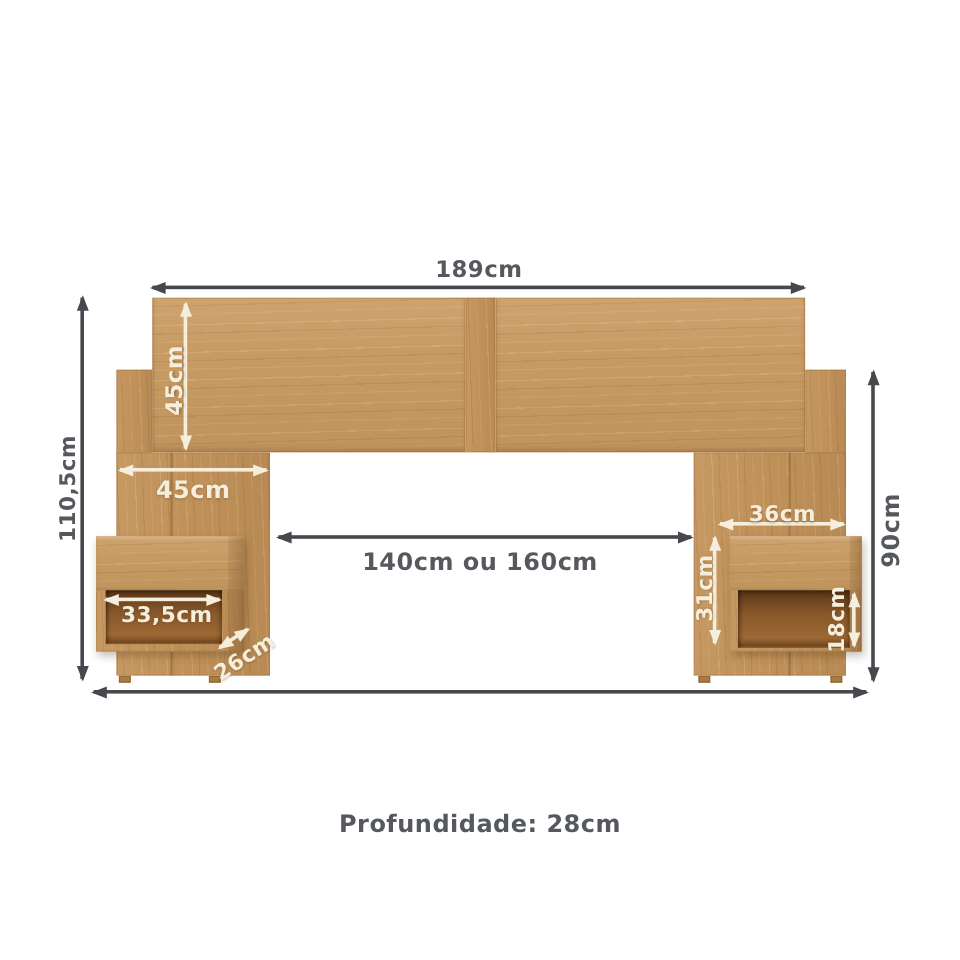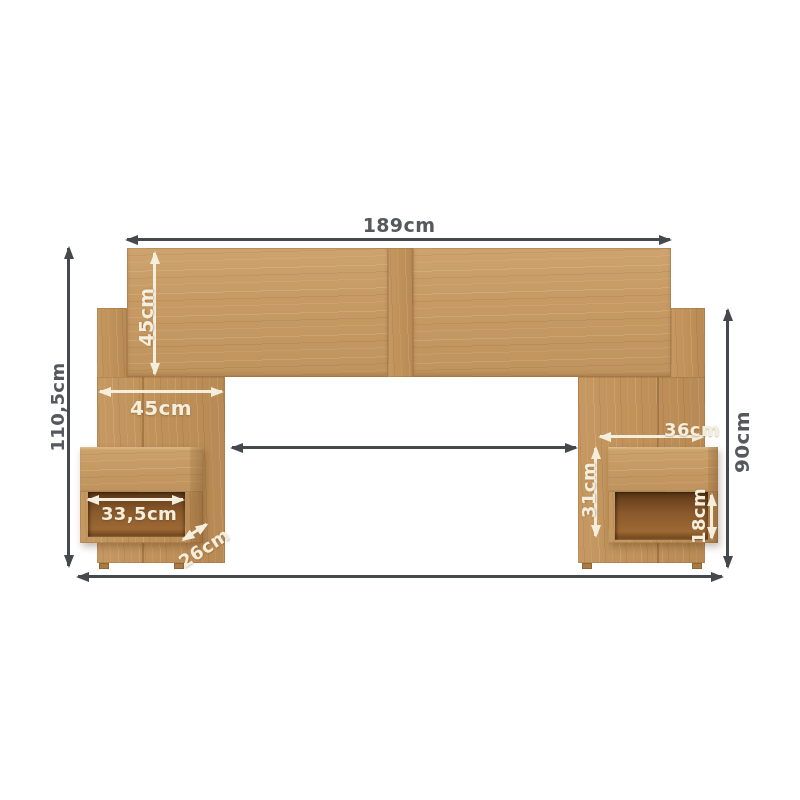--- a/index.html
+++ b/index.html
@@ -108,17 +108,19 @@
   <div class="arrow v light" style="left:710px;top:495px;height:43px;"></div>
   <div class="arrow v dark" style="left:726px;top:310px;height:257px;"></div>
   <div class="arrow h dark" style="left:78px;top:575px;width:644px;"></div>
 
   <div class="lbl dark" style="left:399px;top:225px;text-align:right;">189cm</div>
   <div class="lbl light rot90" style="left:146px;top:317px;">45cm</div>
   <div class="lbl dark rot90 fs18" style="left:57px;top:407px;">110,5cm</div>
   <div class="lbl light fs20" style="left:161px;top:408px;">45cm</div>
   <div class="lbl light fs18" style="left:139px;top:513px;">33,5cm</div>
   <div class="lbl light rot33 fs18" style="left:204px;top:548px;">26cm</div>
-  <div class="lbl light fs18" style="left:692px;top:429px;">36cm</div>
+  <div class="lbl dark fs20" style="left:400px;top:468px;">140cm ou 160cm</div>
+  <div class="lbl light fs18" style="left:652px;top:429px;">36cm</div>
   <div class="lbl light rot90 fs18" style="left:588px;top:490px;">31cm</div>
   <div class="lbl light rot90 fs18" style="left:698px;top:516px;">18cm</div>
   <div class="lbl dark rot90 fs20" style="left:742px;top:442px;">90cm</div>
+  <div class="lbl dark fs20" style="left:400px;top:686px;">Profundidade: 28cm</div>
 </div>
 
 </body></html>

